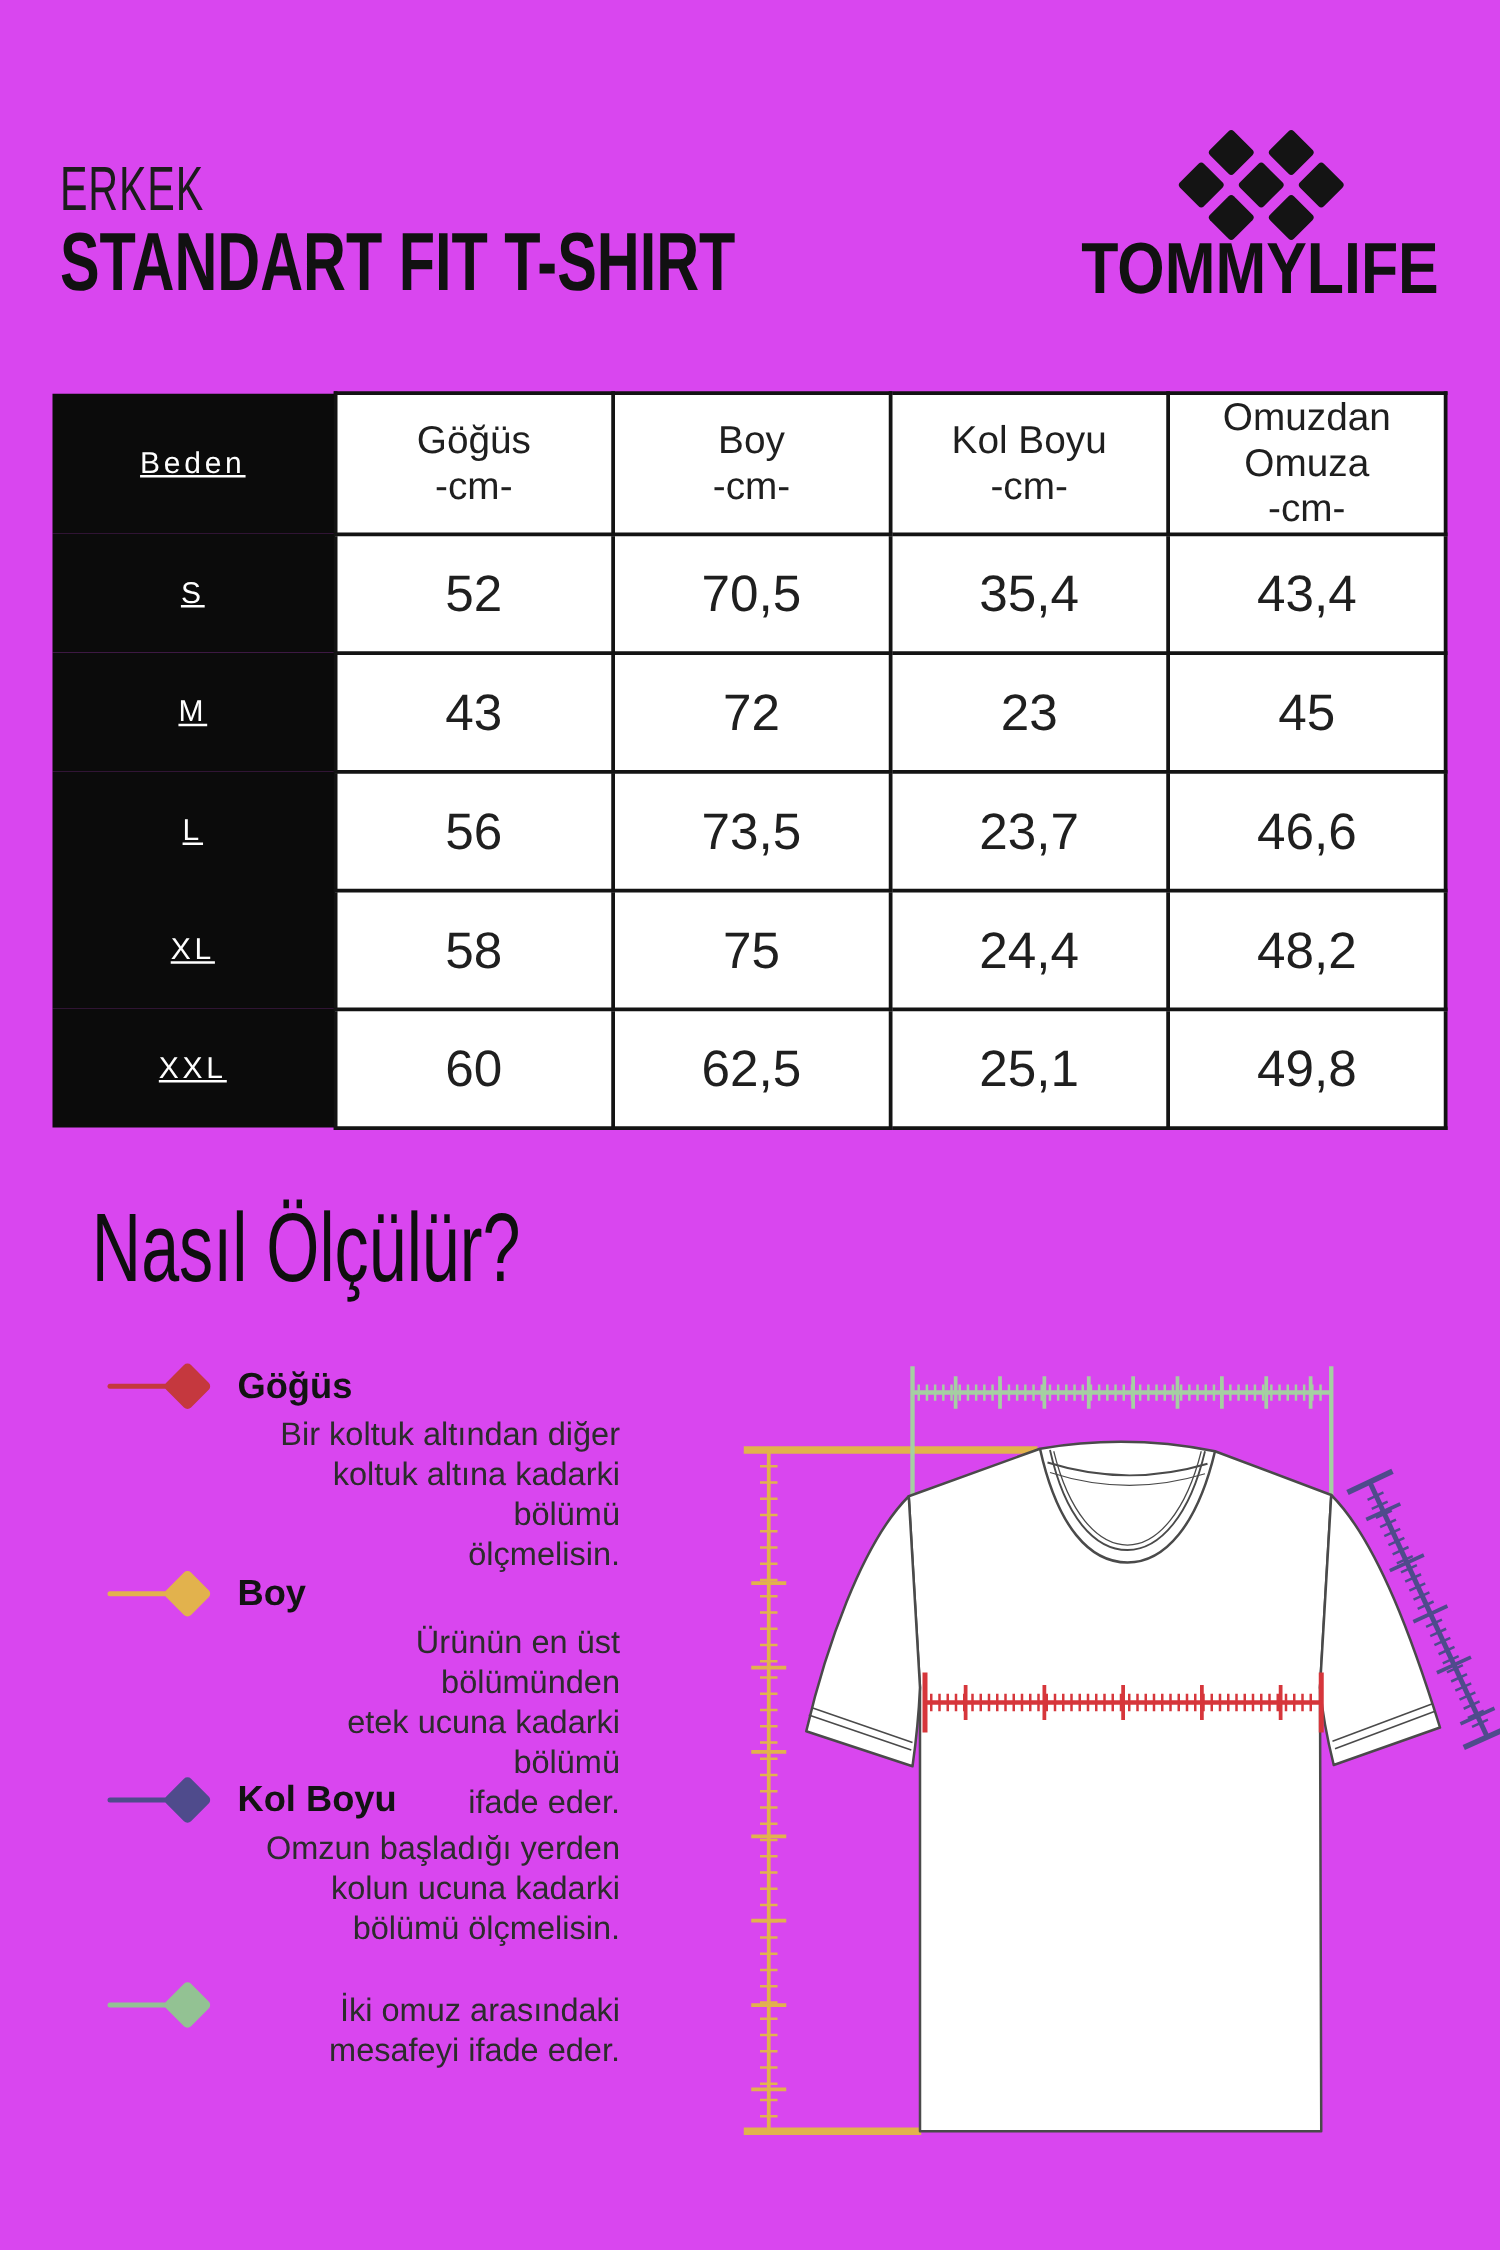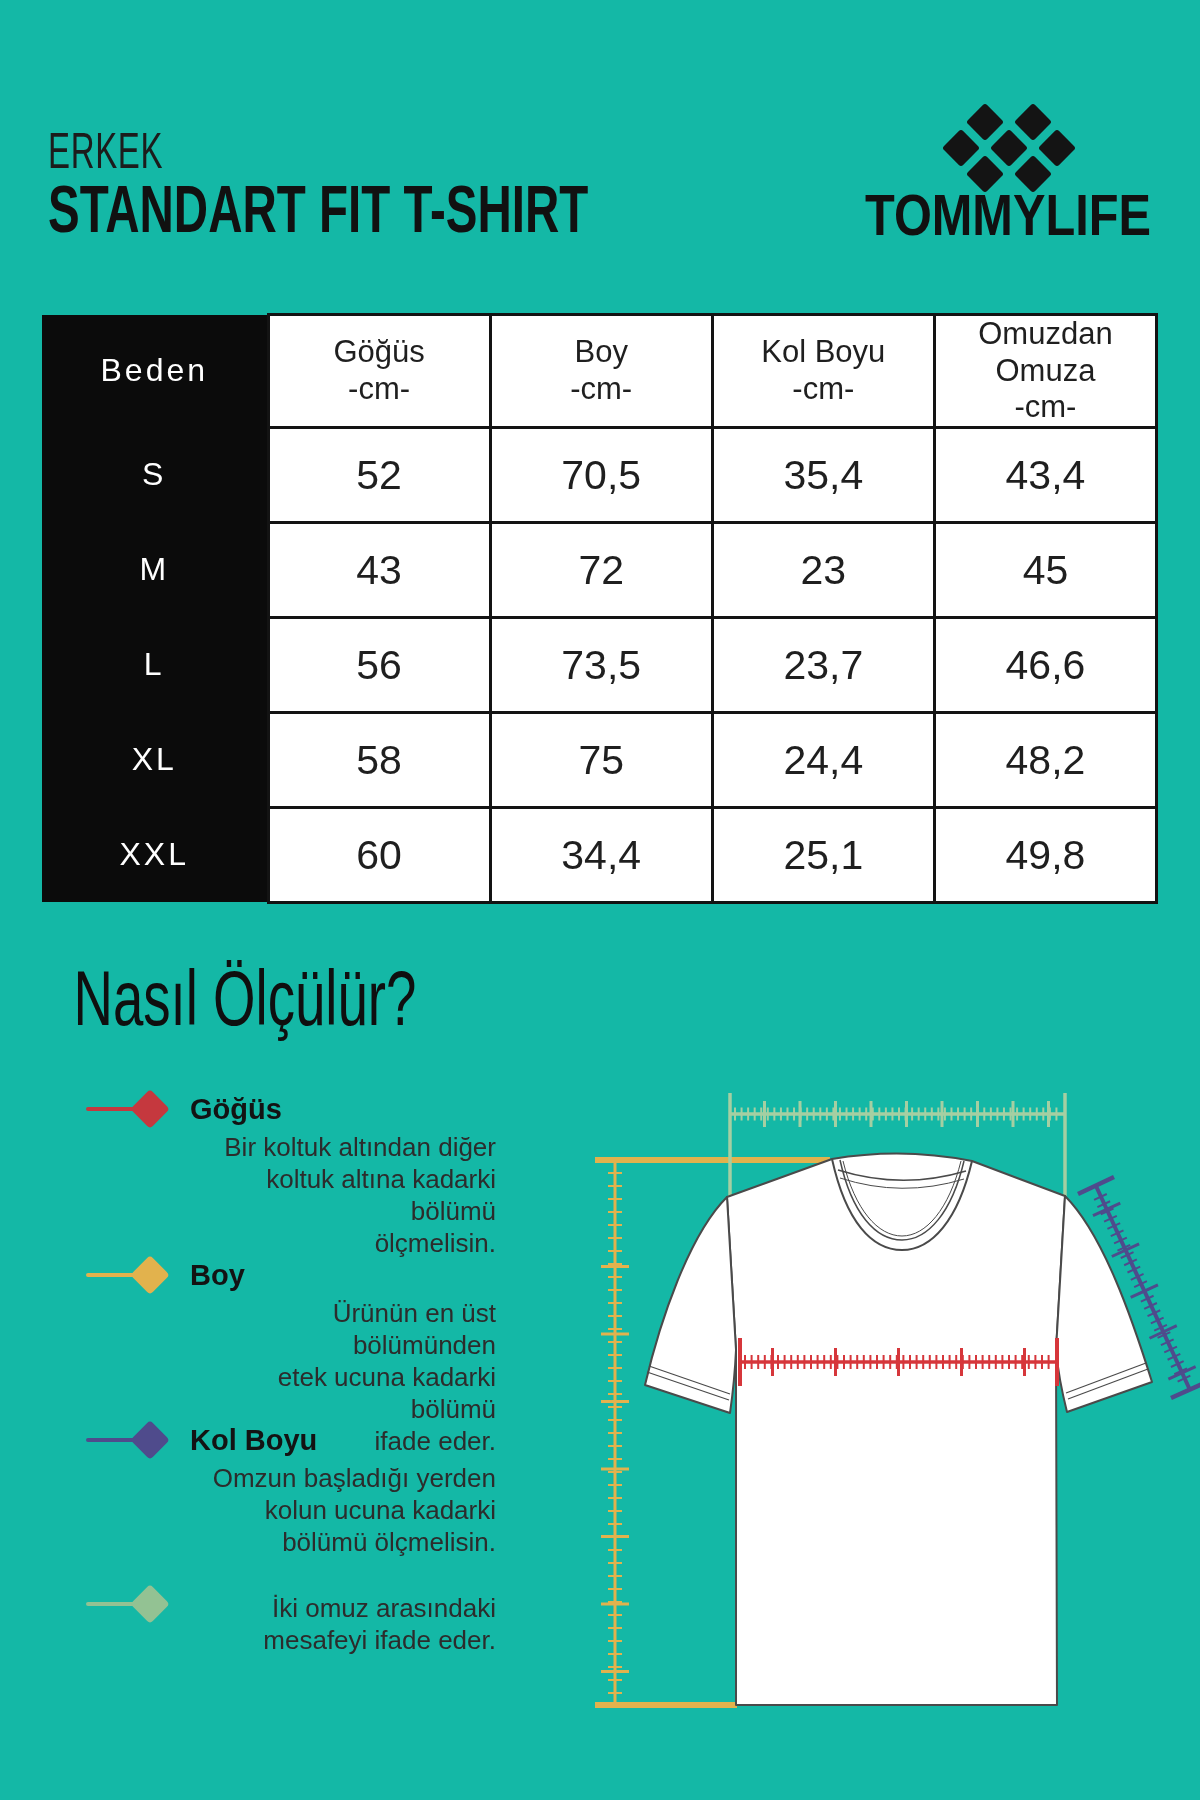--- a/index.html
+++ b/index.html
@@ -1,16 +1,16 @@
 <!DOCTYPE html>
 <html><head>
 <meta charset="utf-8">
 <style>
   html,body{margin:0;padding:0;background:#ffffff;}
-  .page{position:relative;width:1200px;height:1800px;background:#14b8a6;overflow:hidden;
+  .page{position:relative;width:1200px;height:1800px;background:#d946ef;overflow:hidden;
         font-family:"Liberation Sans",sans-serif;color:#1a1a1a;}
 
   
   .cat-title{position:absolute;left:48px;top:126px;font-size:50px;font-weight:400;
              line-height:1;color:#1c1c1c;transform:scaleX(0.66);transform-origin:left top;
              white-space:nowrap;letter-spacing:1px;}
   .main-title{position:absolute;left:48px;top:176px;font-size:66px;font-weight:700;
               line-height:1;color:#111;transform:scaleX(0.72);transform-origin:left top;
               white-space:nowrap;}
   .brand-wrap{position:absolute;left:1008px;top:186px;transform:translateX(-50%);}
@@ -22,22 +22,22 @@
 
   
   table.size-table{position:absolute;left:42px;top:313px;width:1116px;border-collapse:collapse;
                    table-layout:fixed;}
   table.size-table col.c0{width:226px;}
   tr.hrow{height:102px;} tr.drow{height:95px;}
   .size-table th,.size-table td{text-align:center;vertical-align:middle;padding:0;}
   .size-table th.light,.size-table td.light{border:3px solid #131313;background:#fff;
        font-size:31px;color:#1f1f1f;font-weight:400;white-space:pre-line;line-height:1.18;}
   .size-table td.light{font-size:41px;}
-  .size-table .dark{background:#0b0b0b;border:0;color:#ffffff;font-size:32px;
-       letter-spacing:3px;font-weight:400;}
+  .size-table .dark{background:#0b0b0b;border:0;color:#ffffff;font-size:24px;
+       letter-spacing:3px;font-weight:400;text-decoration:underline;}
 
   
   .howto{position:absolute;left:0;right:0;top:956px;text-align:left;}
   .howto span{display:inline-block;font-size:78px;font-weight:400;line-height:1.1;color:#0f0f0f;
               transform:scaleX(0.70);white-space:nowrap;}
 
   
   .legend-item{position:absolute;left:86px;width:410px;}
   .marker{position:absolute;left:0;top:0;width:94px;height:34px;}
   .marker .line{position:absolute;left:0;top:15px;width:52px;height:4px;border-radius:2px;}
@@ -117,21 +117,21 @@
     <tr class="drow">
       <td class="dark">XL</td>
       <td class="light">58</td>
       <td class="light">75</td>
       <td class="light">24,4</td>
       <td class="light">48,2</td>
     </tr>
     <tr class="drow">
       <td class="dark">XXL</td>
       <td class="light">60</td>
-      <td class="light">34,4</td>
+      <td class="light">62,5</td>
       <td class="light">25,1</td>
       <td class="light">49,8</td>
     </tr>
   </tbody>
     </table>
 
   <div class="howto">
     <span>Nasıl Ölçülür?</span>
   </div>
 

